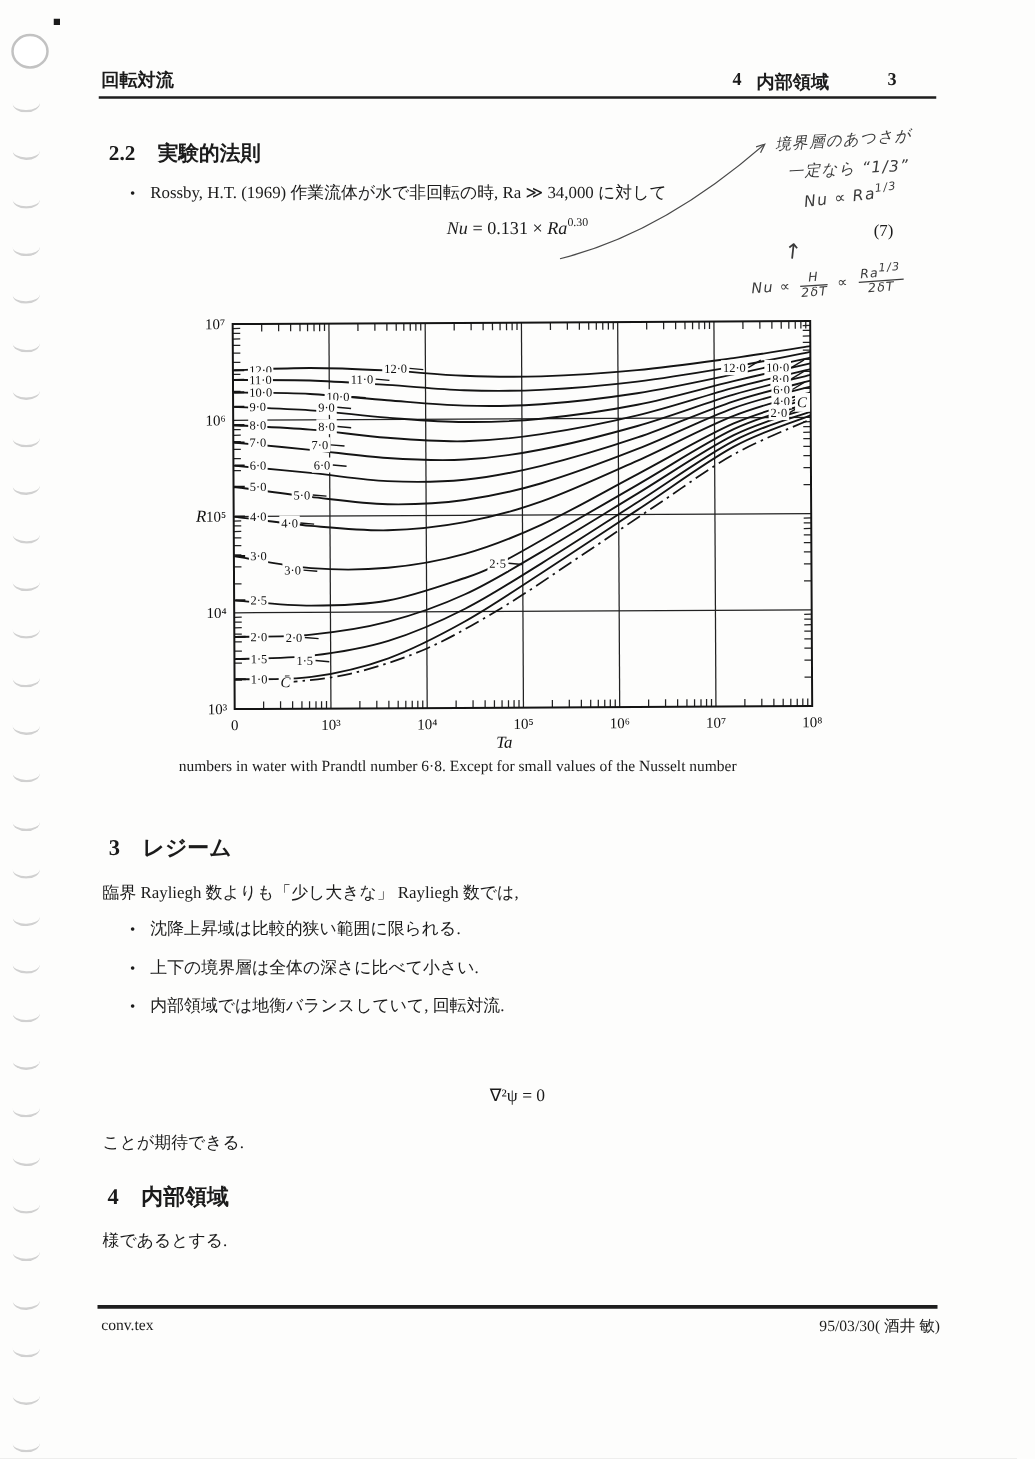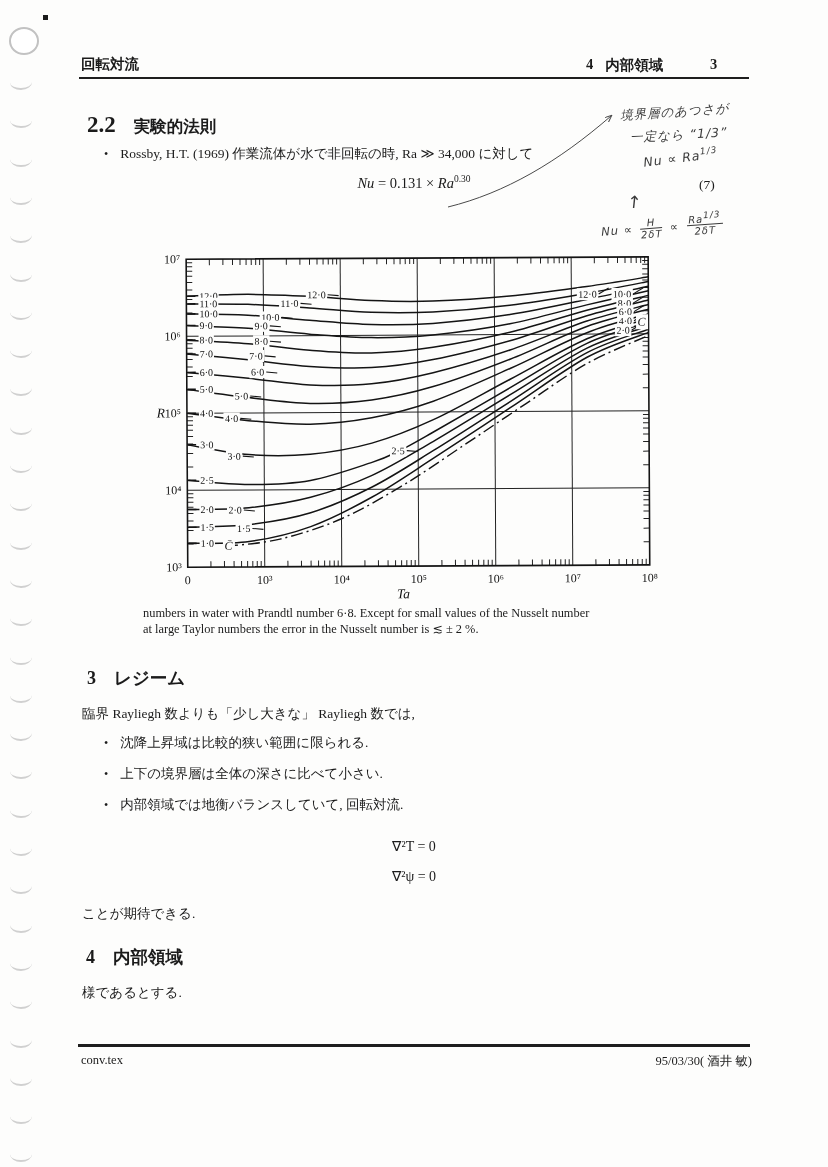--- a/index.html
+++ b/index.html
@@ -10,21 +10,21 @@
   .hole-circle{position:absolute;width:26px;height:24px;border:2px solid #c2c2c2;border-radius:50%;background:#fff;}
   .hole-crescent{position:absolute;width:22px;height:13px;border:0;border-bottom:2px solid #c6c6c6;border-radius:50%;opacity:.8;}
   .speck{position:absolute;width:5px;height:5px;background:#1b1b1b;}
   
   .hdr-jp{font-family:"Liberation Sans",sans-serif;font-weight:bold;font-size:14.5px;}
   .hdr-num{font-weight:bold;font-size:14.5px;}
   .rule{position:absolute;background:#1e1e1e;}
   .ftr{font-size:12.5px;}
   
   .sec-head{display:flex;gap:18px;align-items:baseline;}
-  .sec-no{font-weight:bold;font-size:23px;}
+  .sec-no{font-weight:bold;font-size:17px;}
   .sec-title{font-family:"Liberation Sans",sans-serif;font-weight:bold;font-size:16.5px;}
   .big .sec-no{font-size:18px;}
   .big .sec-title{font-size:17.5px;}
   .body-jp{font-size:13.5px;line-height:25px;}
   .bullet-line{display:flex;gap:12px;font-size:13.5px;}
   .bullet-mark{font-size:12px;line-height:18px;}
   .ital{font-style:italic;}
   .eq-row{left:0;right:0;text-align:center;font-size:14.5px;}
   .eq-sup{font-size:9.5px;vertical-align:6px;margin-top:47px;}
   .caption{font-size:12.4px;line-height:15.8px;white-space:nowrap;}
@@ -425,41 +425,39 @@
       <line x1="634.5718994140625" y1="321.90999999999997" x2="644.5718994140625" y2="315.90999999999997" stroke="#141414" stroke-width="1.1"></line>
       <rect x="615.4181518554688" y="325.1499938964844" width="16.34375" height="12" fill="#fdfdfc"></rect>
       <text x="623.5899999999999" y="334.65" font-size="10" text-anchor="middle" fill="#111">2·0</text>
       <line x1="632.2619018554688" y1="331.15" x2="642.2619018554688" y2="325.15" stroke="#141414" stroke-width="1.1"></line>
       <rect x="636.5621948242188" y="315.45001220703125" width="12" height="15" fill="#fdfdfc"></rect>
       <text x="642.0699999999999" y="326.94999999999993" font-size="12" text-anchor="middle" fill="#111" font-style="italic">C</text>
     </svg>
 
   <div class="abs caption" style="left:143px;top:606px;">
     <div>numbers in water with Prandtl number 6·8. Except for small values of the Nusselt number</div>
-    <div>at large Taylor numbers the error in the Nusselt number is ≲ ± 2 %.</div>
   </div>
 
   <div class="abs sec-head big" style="left:87px;top:666px;">
     <span class="sec-no">3</span>
     <span class="sec-title">レジーム</span>
   </div>
   <div class="abs body-jp" style="left:82px;top:701px;">臨界 Rayliegh 数よりも「少し大きな」 Rayliegh 数では,</div>
   <div class="abs bullet-line" style="left:104px;top:734px;">
     <span class="bullet-mark">•</span>
     <span>沈降上昇域は比較的狭い範囲に限られる.</span>
   </div>
   <div class="abs bullet-line" style="left:104px;top:765px;">
     <span class="bullet-mark">•</span>
     <span>上下の境界層は全体の深さに比べて小さい.</span>
   </div>
   <div class="abs bullet-line" style="left:104px;top:796px;">
     <span class="bullet-mark">•</span>
     <span>内部領域では地衡バランスしていて, 回転対流.</span>
   </div>
-  <div class="abs eq-row" style="top:838px;font-size:14px;">∇²T = 0</div>
   <div class="abs eq-row" style="top:868px;font-size:14px;">∇²ψ = 0</div>
   <div class="abs body-jp" style="left:82px;top:901px;">ことが期待できる.</div>
 
   <div class="abs sec-head big" style="left:86px;top:945px;">
     <span class="sec-no">4</span>
     <span class="sec-title">内部領域</span>
   </div>
   <div class="abs body-jp" style="left:82px;top:980px;">
     <div>様であるとする.</div>
   </div>

